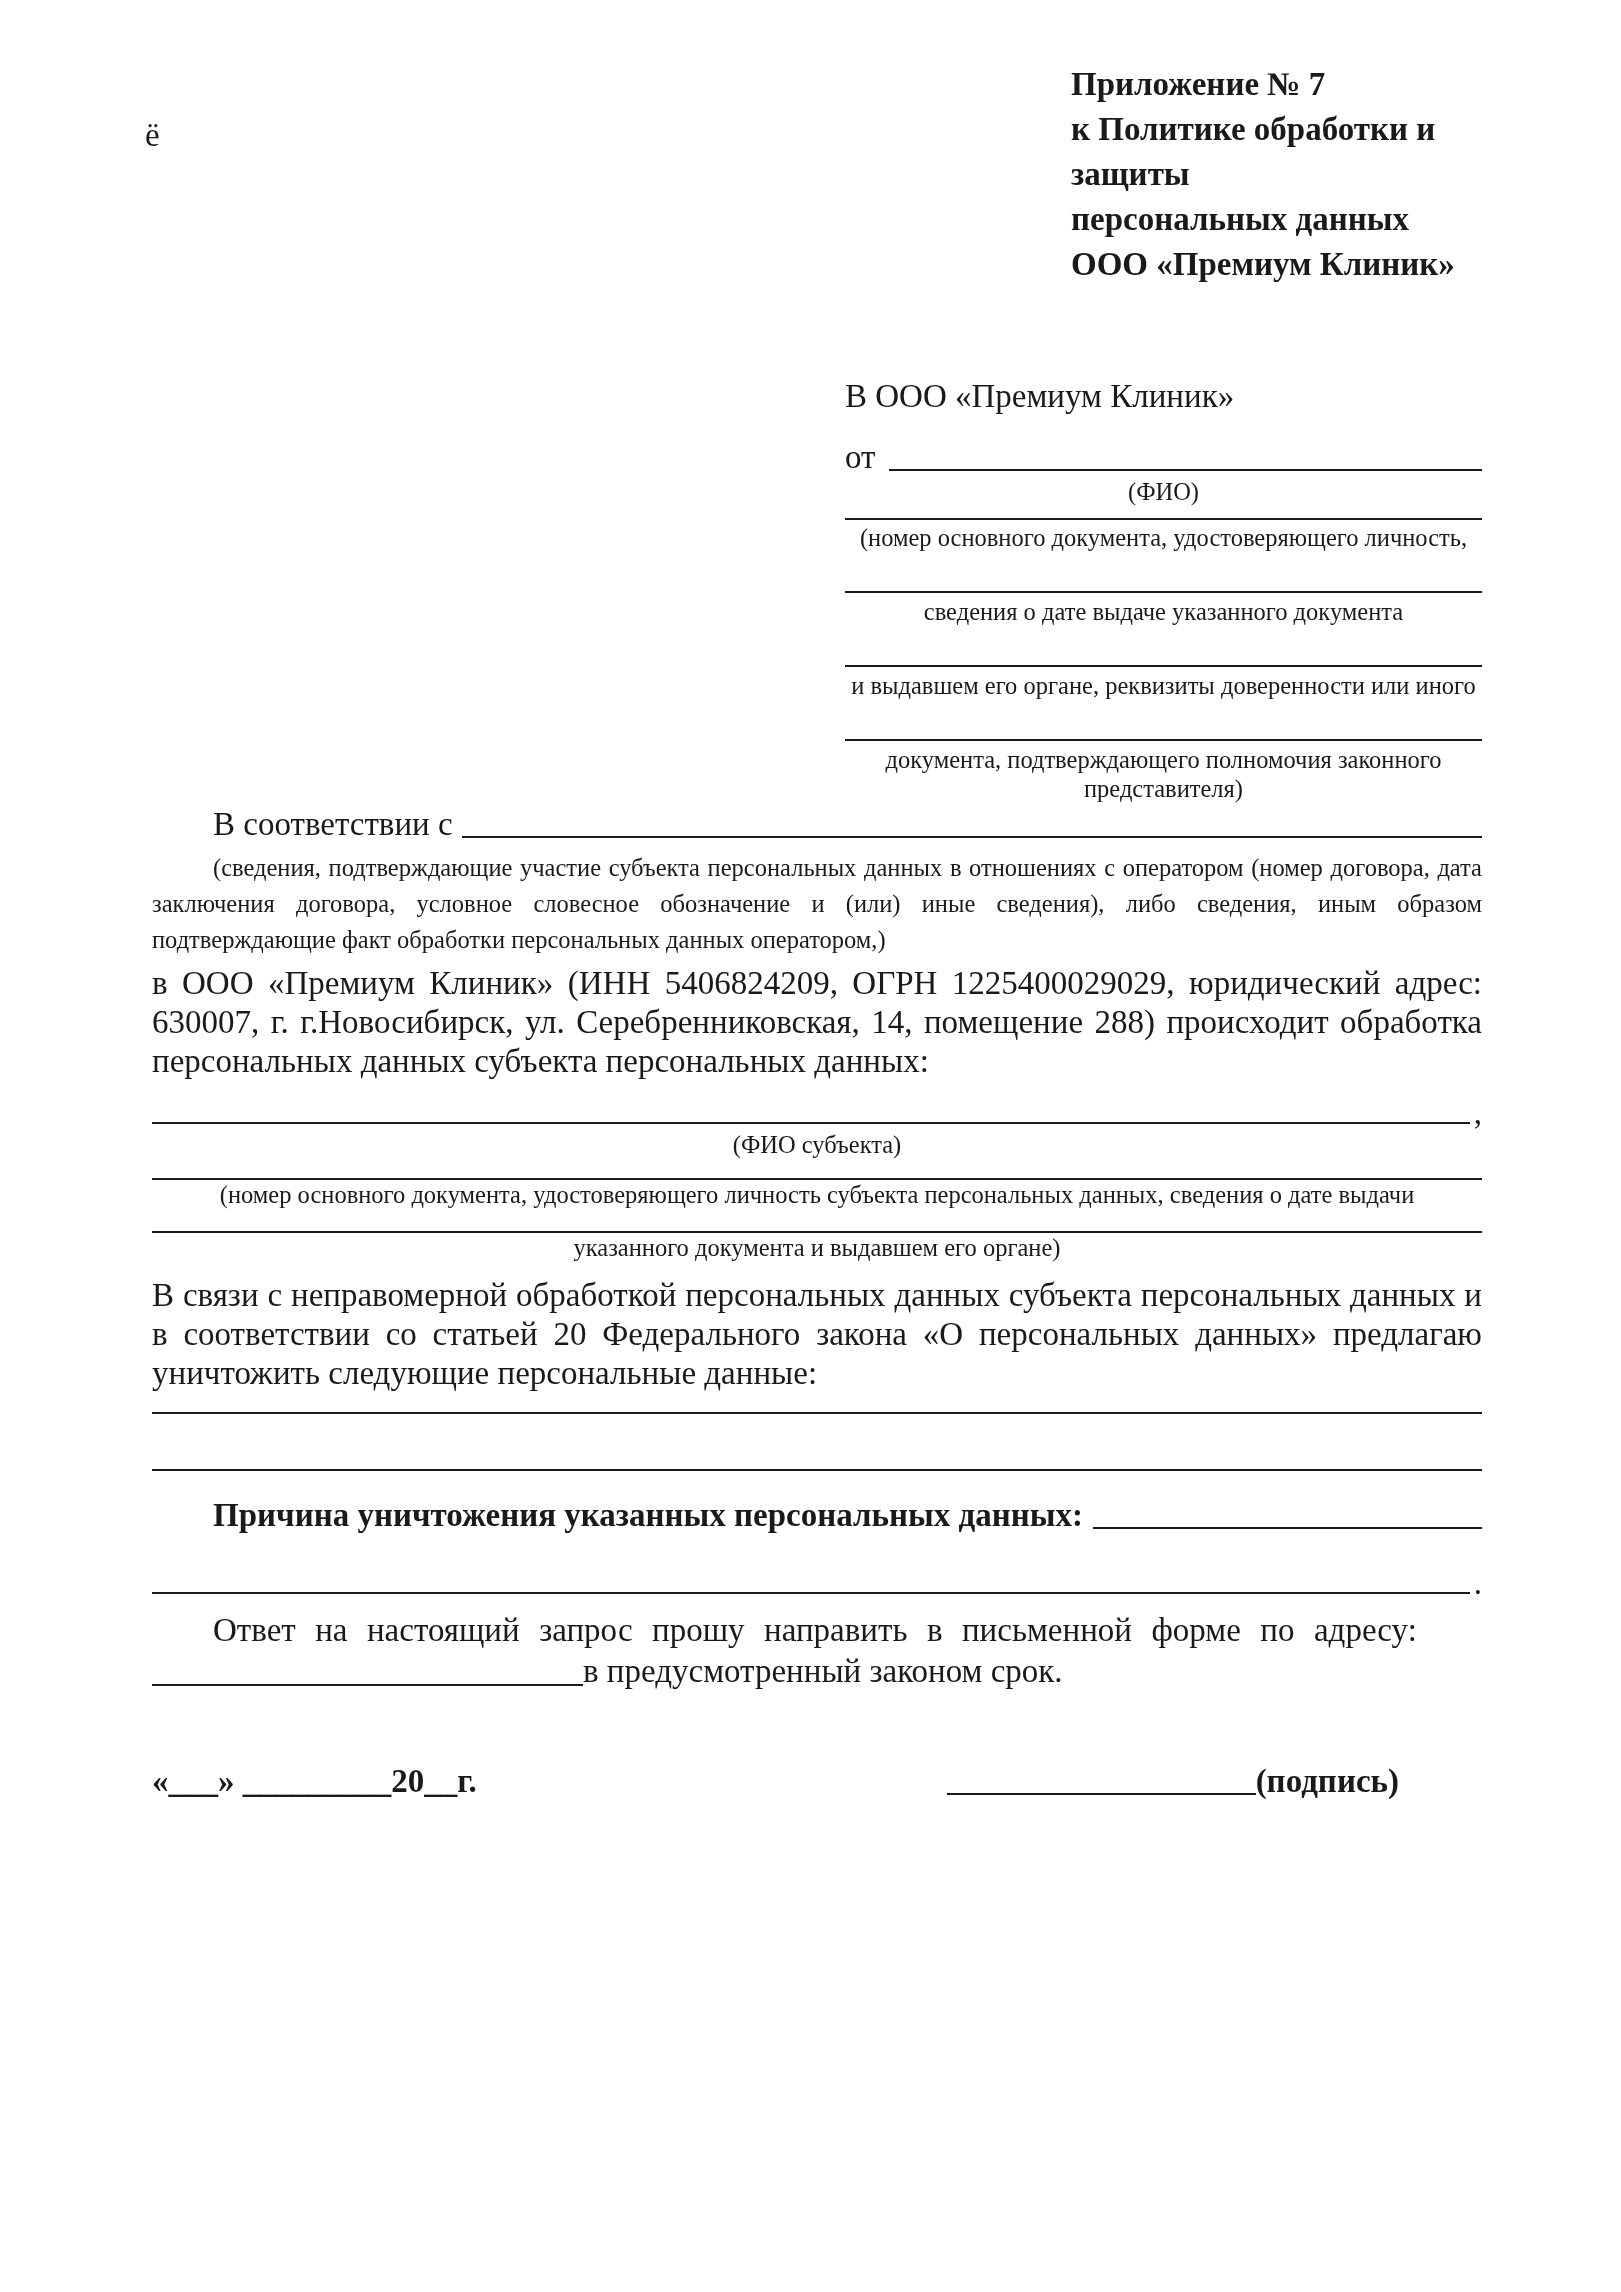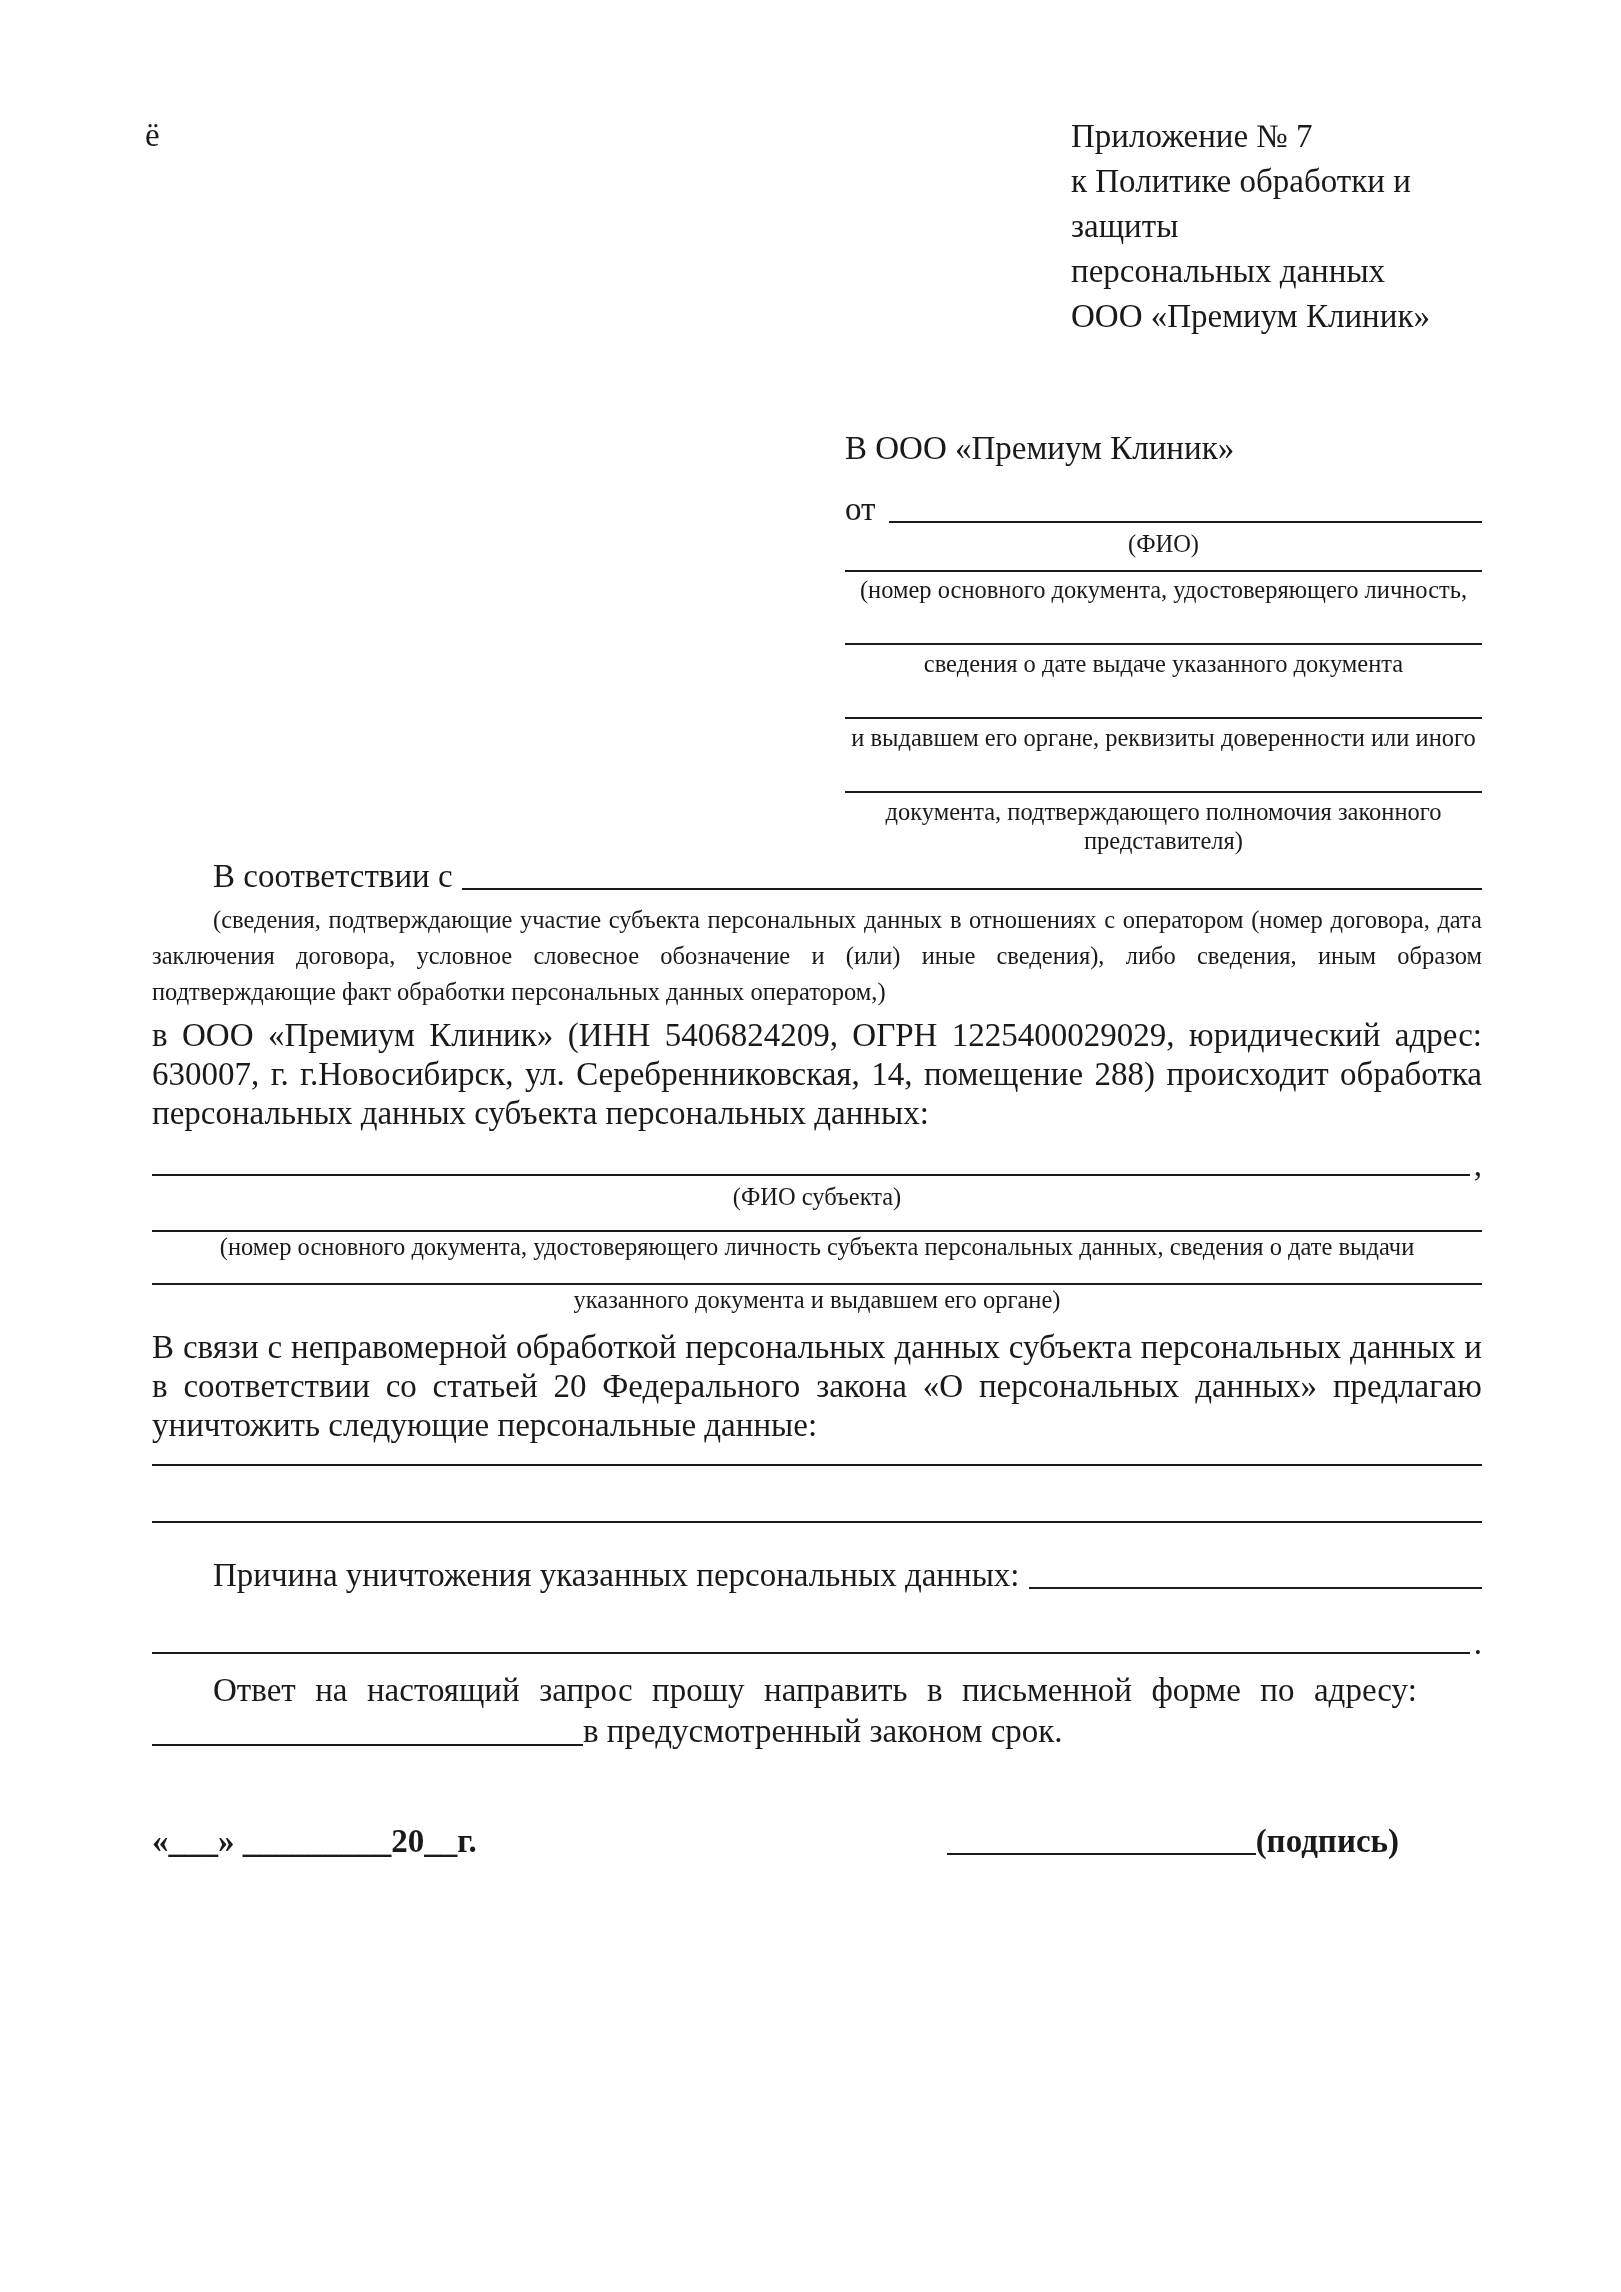--- a/index.html
+++ b/index.html
@@ -10,21 +10,21 @@
     background:#ffffff;
     color:#1a1a1a;
     font-family:"Liberation Serif","DejaVu Serif",serif;
     font-size:33px;line-height:1.18;
     box-sizing:border-box;
     overflow:hidden;
   }
   .content{margin:0 139px 0 152px;}
   .stray{position:absolute;left:145px;top:116px;font-size:33px;}
   
-  .hdr{padding-top:114px;margin-left:919px;line-height:45px;}
+  .hdr{padding-top:62px;margin-left:919px;line-height:45px;font-weight:bold;}
   
   .title{
     margin-top:80px;
     text-align:center;
     font-weight:bold;
     font-size:39px;line-height:53px;
   }
   
   .addr{margin-top:90px;margin-left:693px;width:637px;}
   .addr-to{line-height:39px;}
@@ -45,21 +45,21 @@
   .jpara{margin-top:5.9px;text-align:justify;line-height:39px;}
   .line-row{height:37px;}
   .line-row .tail{margin-left:3.9px;line-height:33px;}
   .m12{margin-top:11.8px;}
   .m14{margin-top:13.7px;}
   .m20{margin-top:19.6px;}
   .m22{margin-top:21.6px;}
   .m28{margin-top:27.4px;}
   .blank1{margin-top:19.6px;height:0;border-bottom:2.9px solid #1b1b1b;}
   .blank2{margin-top:55px;height:0;border-bottom:2.9px solid #1b1b1b;}
-  .reason-row{margin-top:29px;height:43px;}
+  .reason-row{margin-top:21px;height:43px;font-weight:bold;}
   .resp-line{word-spacing:0.34em;text-indent:61px;margin-top:11.8px;line-height:39px;}
   .resp-row{height:41px;}
   .resp-fill{flex:0 0 431px;border-bottom:2.9px solid #1b1b1b;height:0;margin-bottom:5.9px;}
   
   .footer-row{margin-top:71px;display:flex;align-items:flex-end;justify-content:space-between;font-weight:bold;}
   .sig-group{display:flex;align-items:flex-end;margin-right:83px;}
   .sig-line{width:309px;border-bottom:2.9px solid #1b1b1b;height:0;margin-bottom:5.9px;}
 </style>
 </head>
 <body>

